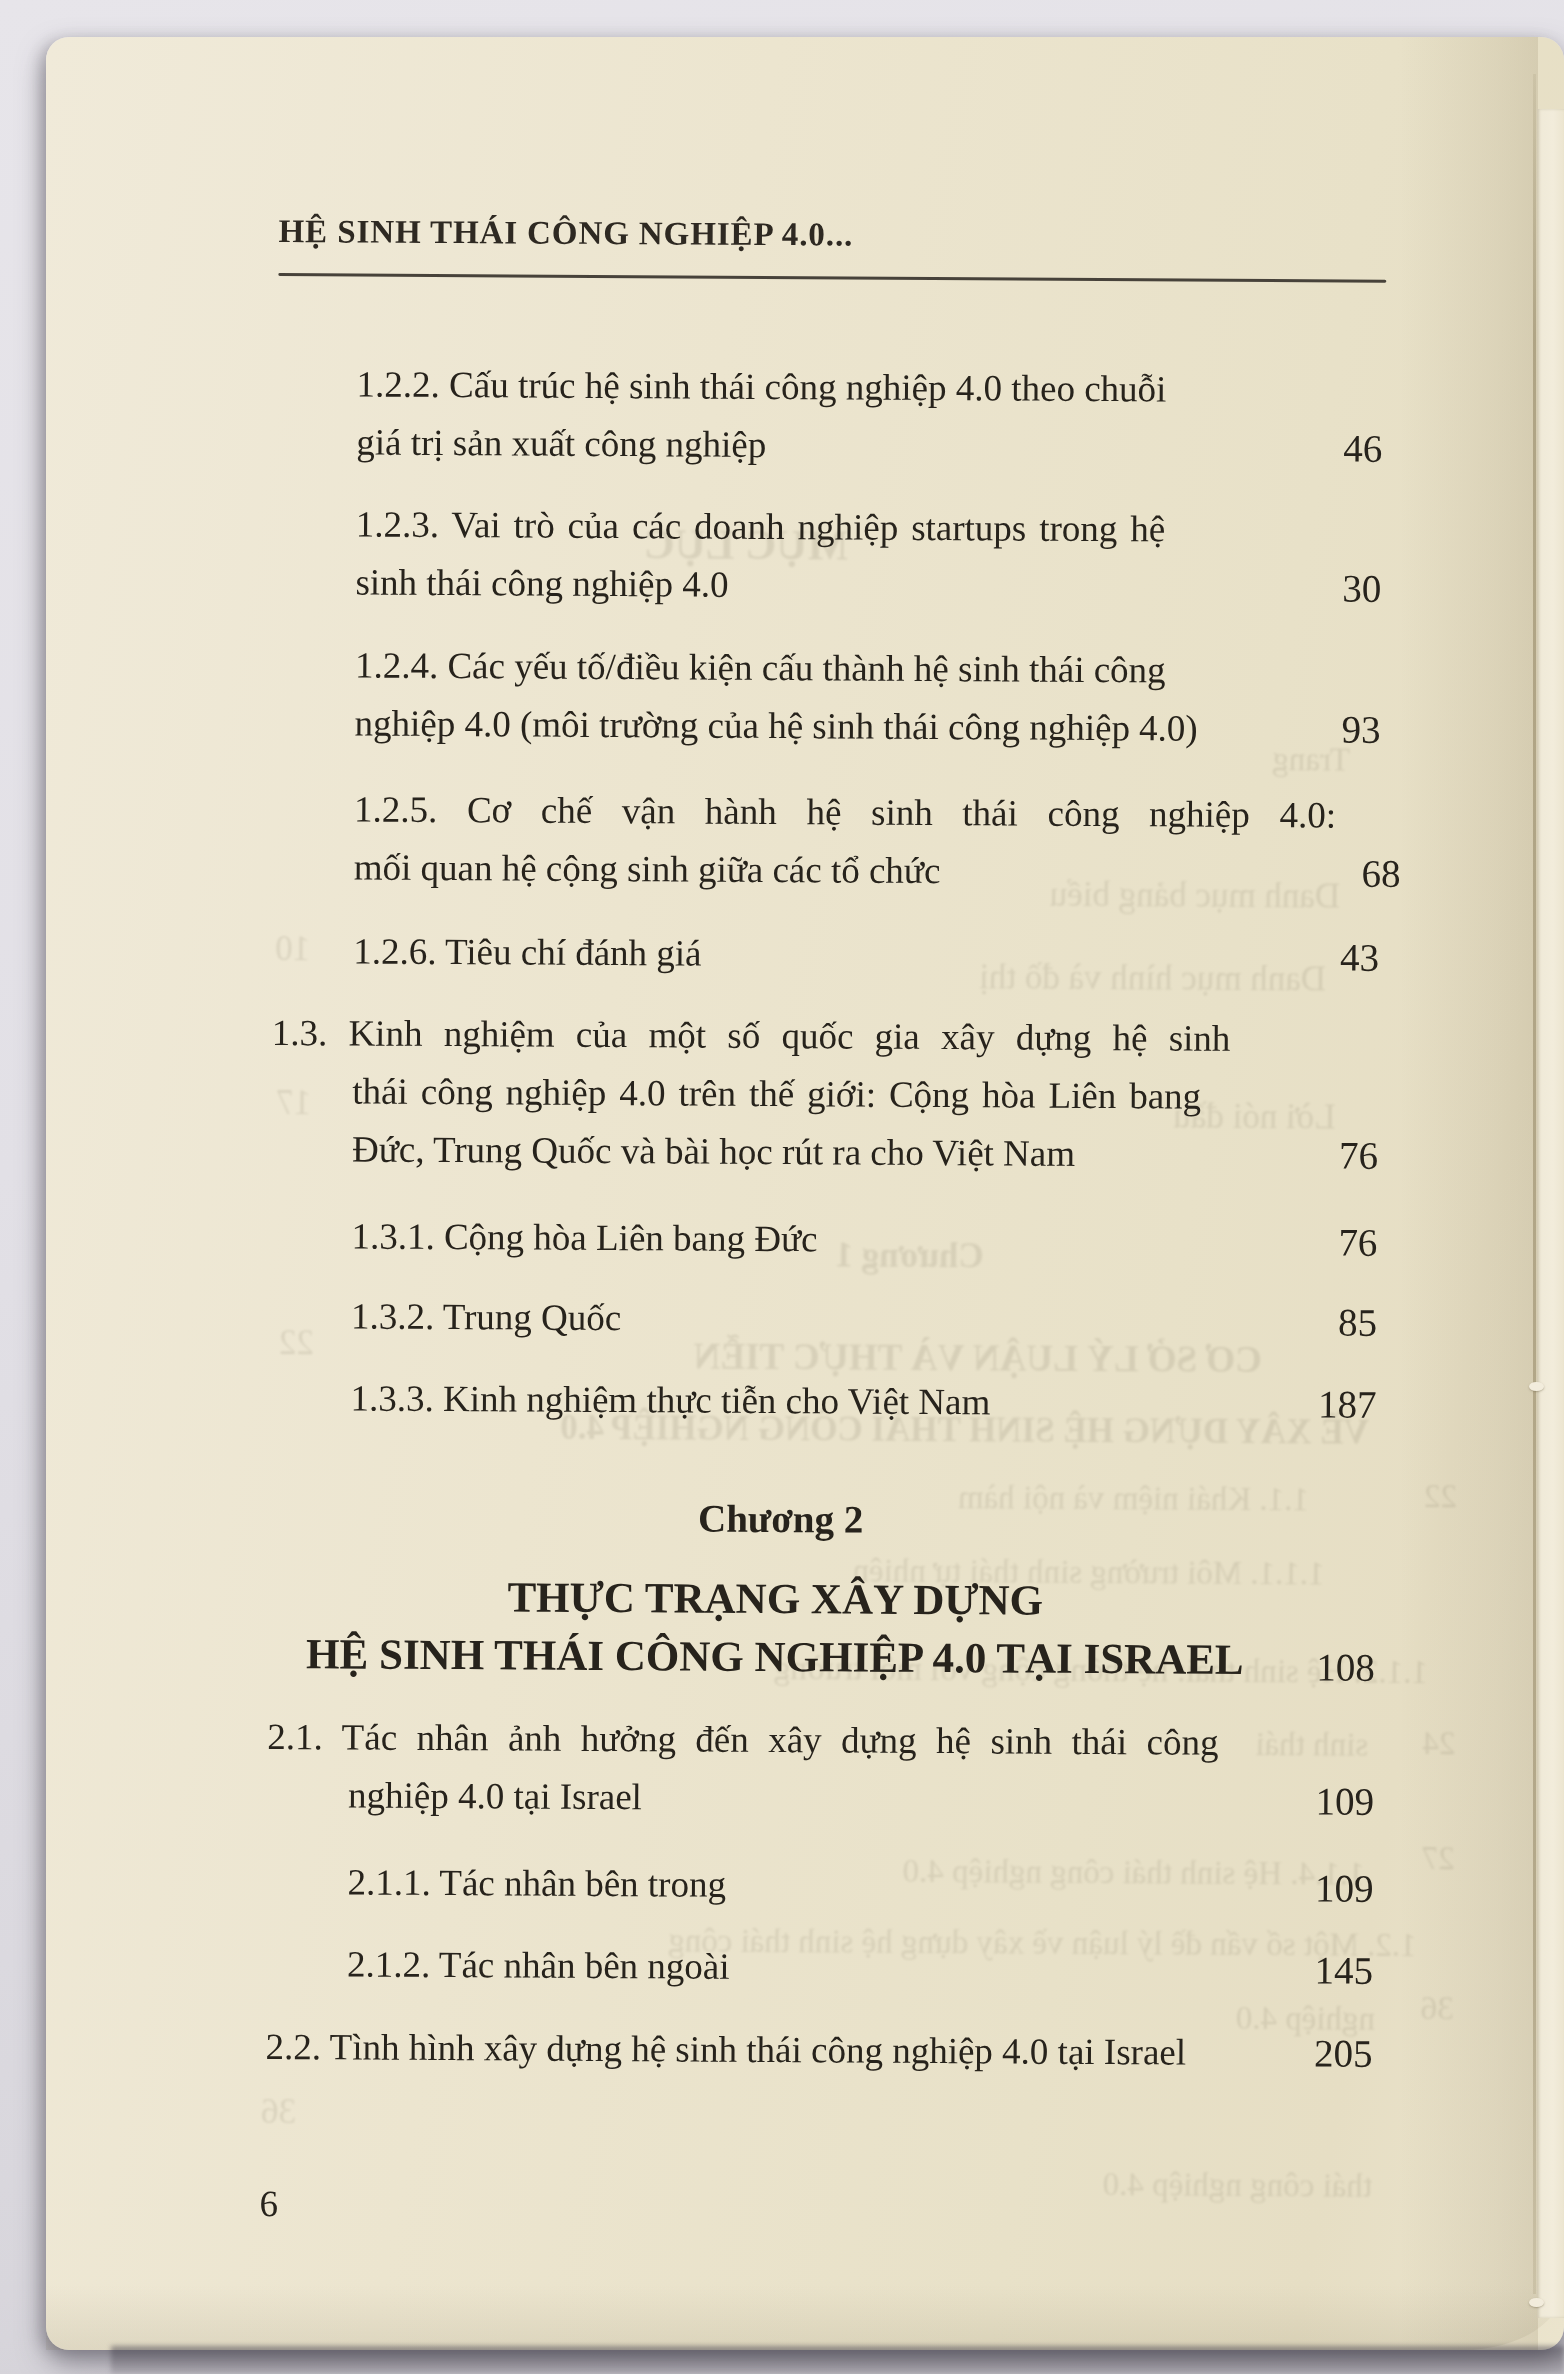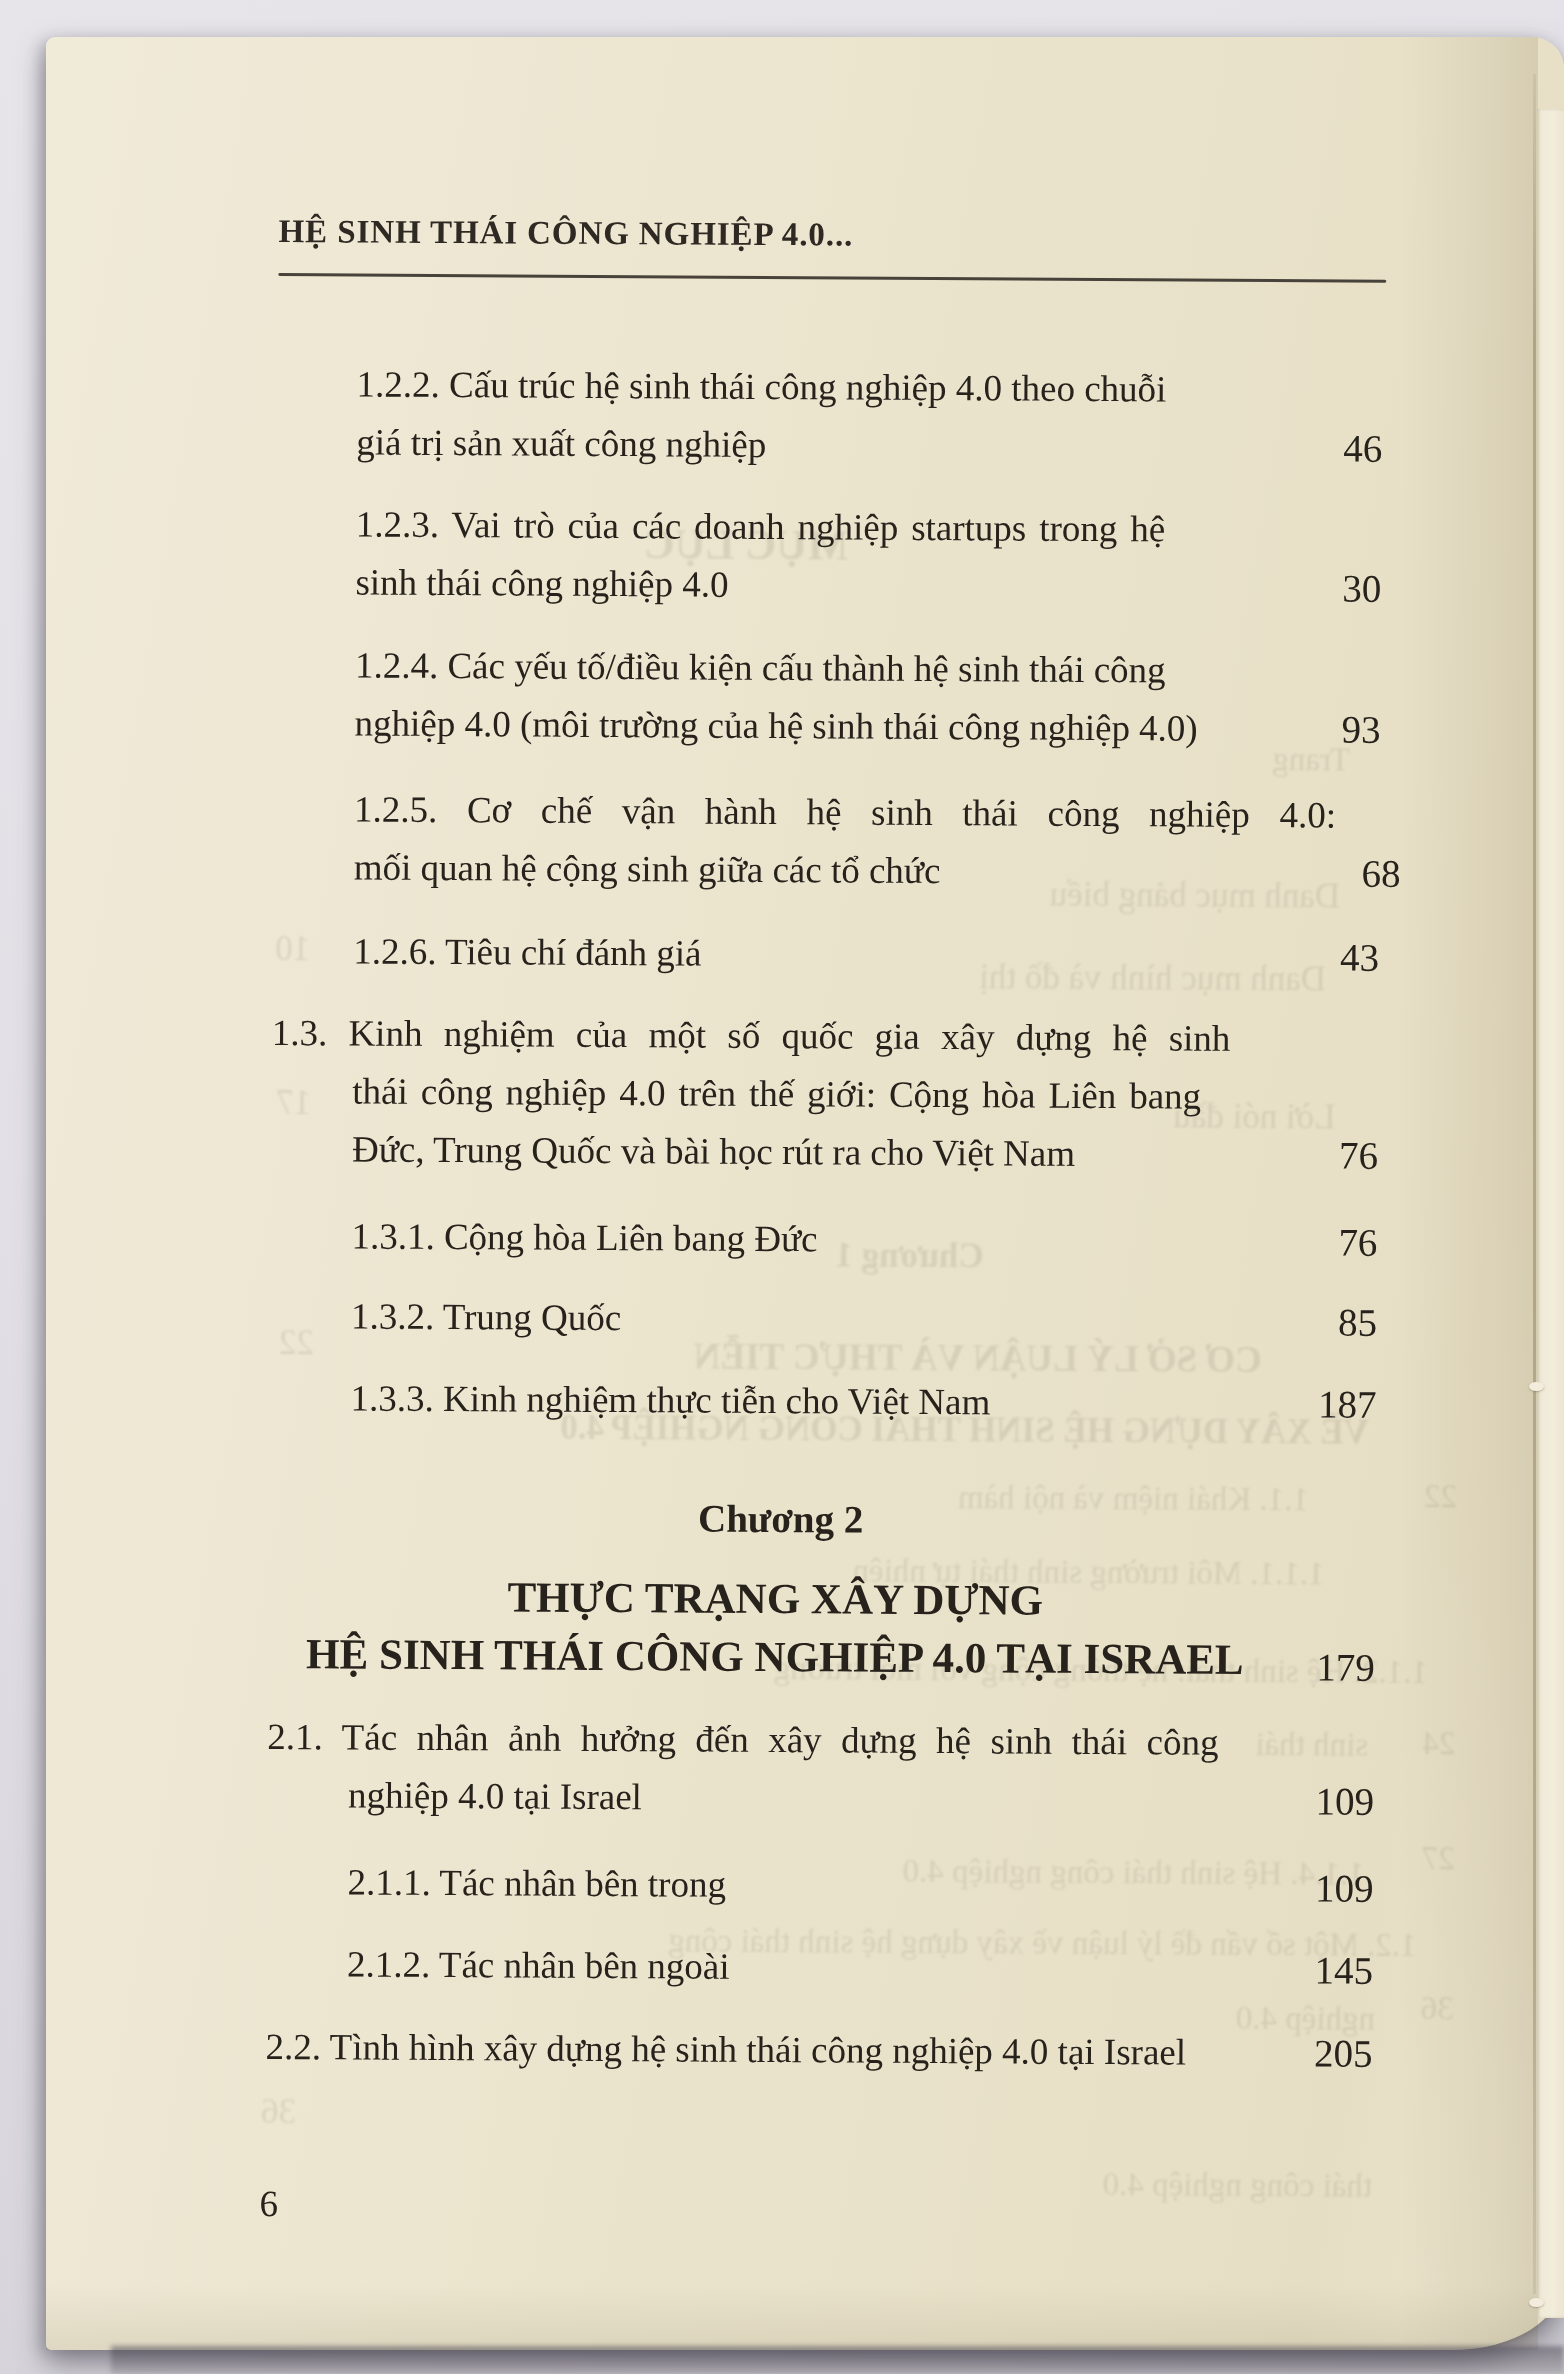--- a/index.html
+++ b/index.html
@@ -4,21 +4,21 @@
 <style>
   html,body{margin:0;padding:0;width:1565px;height:2375px;overflow:hidden;
     background:linear-gradient(160deg,#e7e5ea 0%,#e2e0e6 40%,#d8d6dc 78%,#c9c7cd 100%);
     font-family:"Liberation Serif","DejaVu Serif",serif;}
   .scene{position:absolute;inset:0;}
   
   .page{position:absolute;left:46px;top:37px;right:0;bottom:24px;
     background:linear-gradient(100deg,#f0ead9 0%,#ece5cf 38%,#e8e1c8 70%,#e6dec4 86%,#ebe4cd 100%);
     border-top-left-radius:9.3px;border-bottom-left-radius:5.6px;
     border-top-right-radius:32px;border-bottom-right-radius:111px 72px;
-    box-shadow:0 13px 28px rgba(70,65,78,.55), -5.6px 3.7px 13px rgba(90,86,96,.25);}
+    box-shadow:0 13px 28px rgba(70,65,78,.55), -5.6px 3.7px 13px rgba(90,86,96,.25);border-radius:23px;}
   .page-shade-right{position:absolute;top:0;bottom:0;right:26px;width:139px;
     background:linear-gradient(90deg,rgba(120,105,70,0) 0%,rgba(120,105,70,.10) 70%,rgba(120,105,70,.16) 100%);
     pointer-events:none;}
   .page-shade-bottom{position:absolute;left:0;right:0;bottom:0;height:65px;
     background:linear-gradient(180deg,rgba(110,100,70,0),rgba(110,100,70,.12));
     border-bottom-right-radius:111px 72px;pointer-events:none;}
   .gutter-seam{position:absolute;top:37px;bottom:56px;right:28px;width:2.8px;
     background:linear-gradient(180deg,rgba(150,137,103,.15),rgba(150,137,103,.6) 12%,rgba(150,137,103,.55) 85%,rgba(150,137,103,.2));}
   .sliver{position:absolute;top:72px;bottom:32px;right:0;width:27px;
     background:linear-gradient(90deg,#efe9d7,#f2ecdb 60%,#ece5d0);
@@ -156,21 +156,21 @@
           </div>
         <div class="pageno">187</div>
       </div>
 
       <div class="chap-label">Chương 2</div>
       <div class="chap-row">
         <div class="chap-title">
           <div>THỰC TRẠNG XÂY DỰNG</div>
           <div>HỆ SINH THÁI CÔNG NGHIỆP 4.0 TẠI ISRAEL</div>
         </div>
-        <div class="pageno">179</div>
+        <div class="pageno">108</div>
       </div>
 
       <div class="row lvl2" style="top:1671px">
         <div class="txt">
             <div class="line" style="word-spacing:10.2px">2.1. Tác nhân ảnh hưởng đến xây dựng hệ sinh thái công</div>
           <div class="line" style="margin-left:81px">nghiệp 4.0 tại Israel</div>
           </div>
         <div class="pageno">109</div>
       </div>
 

